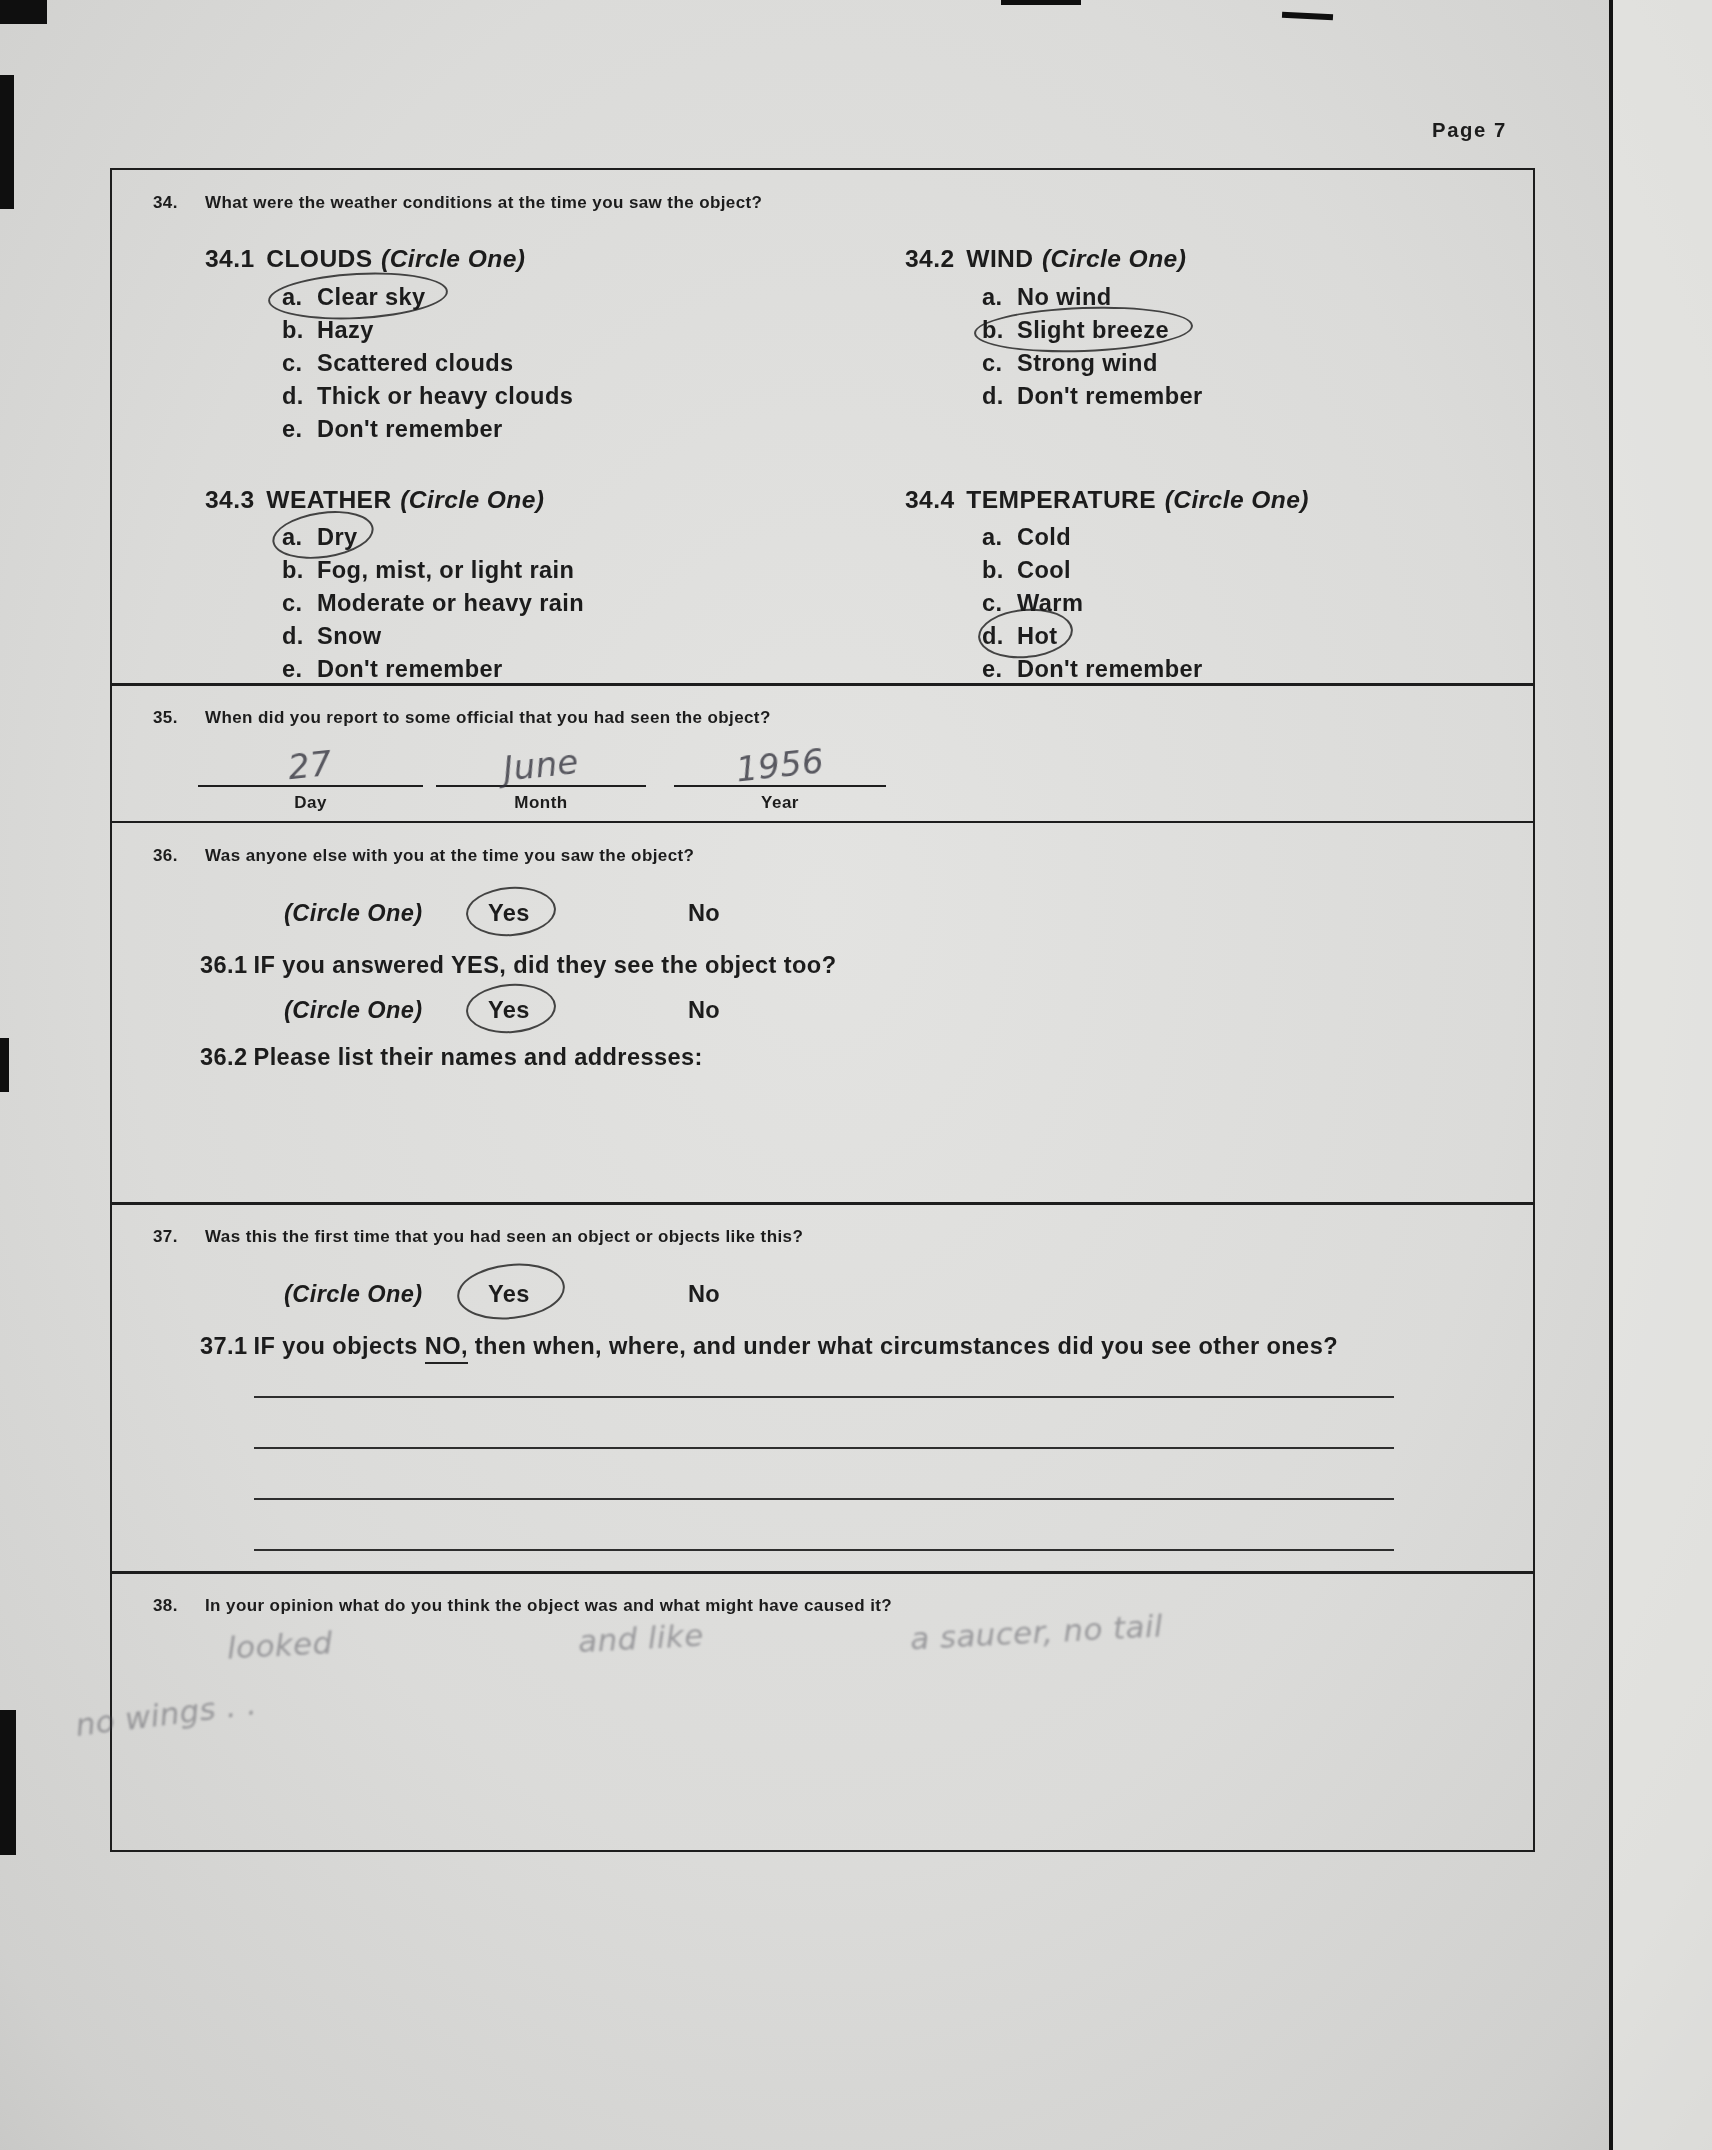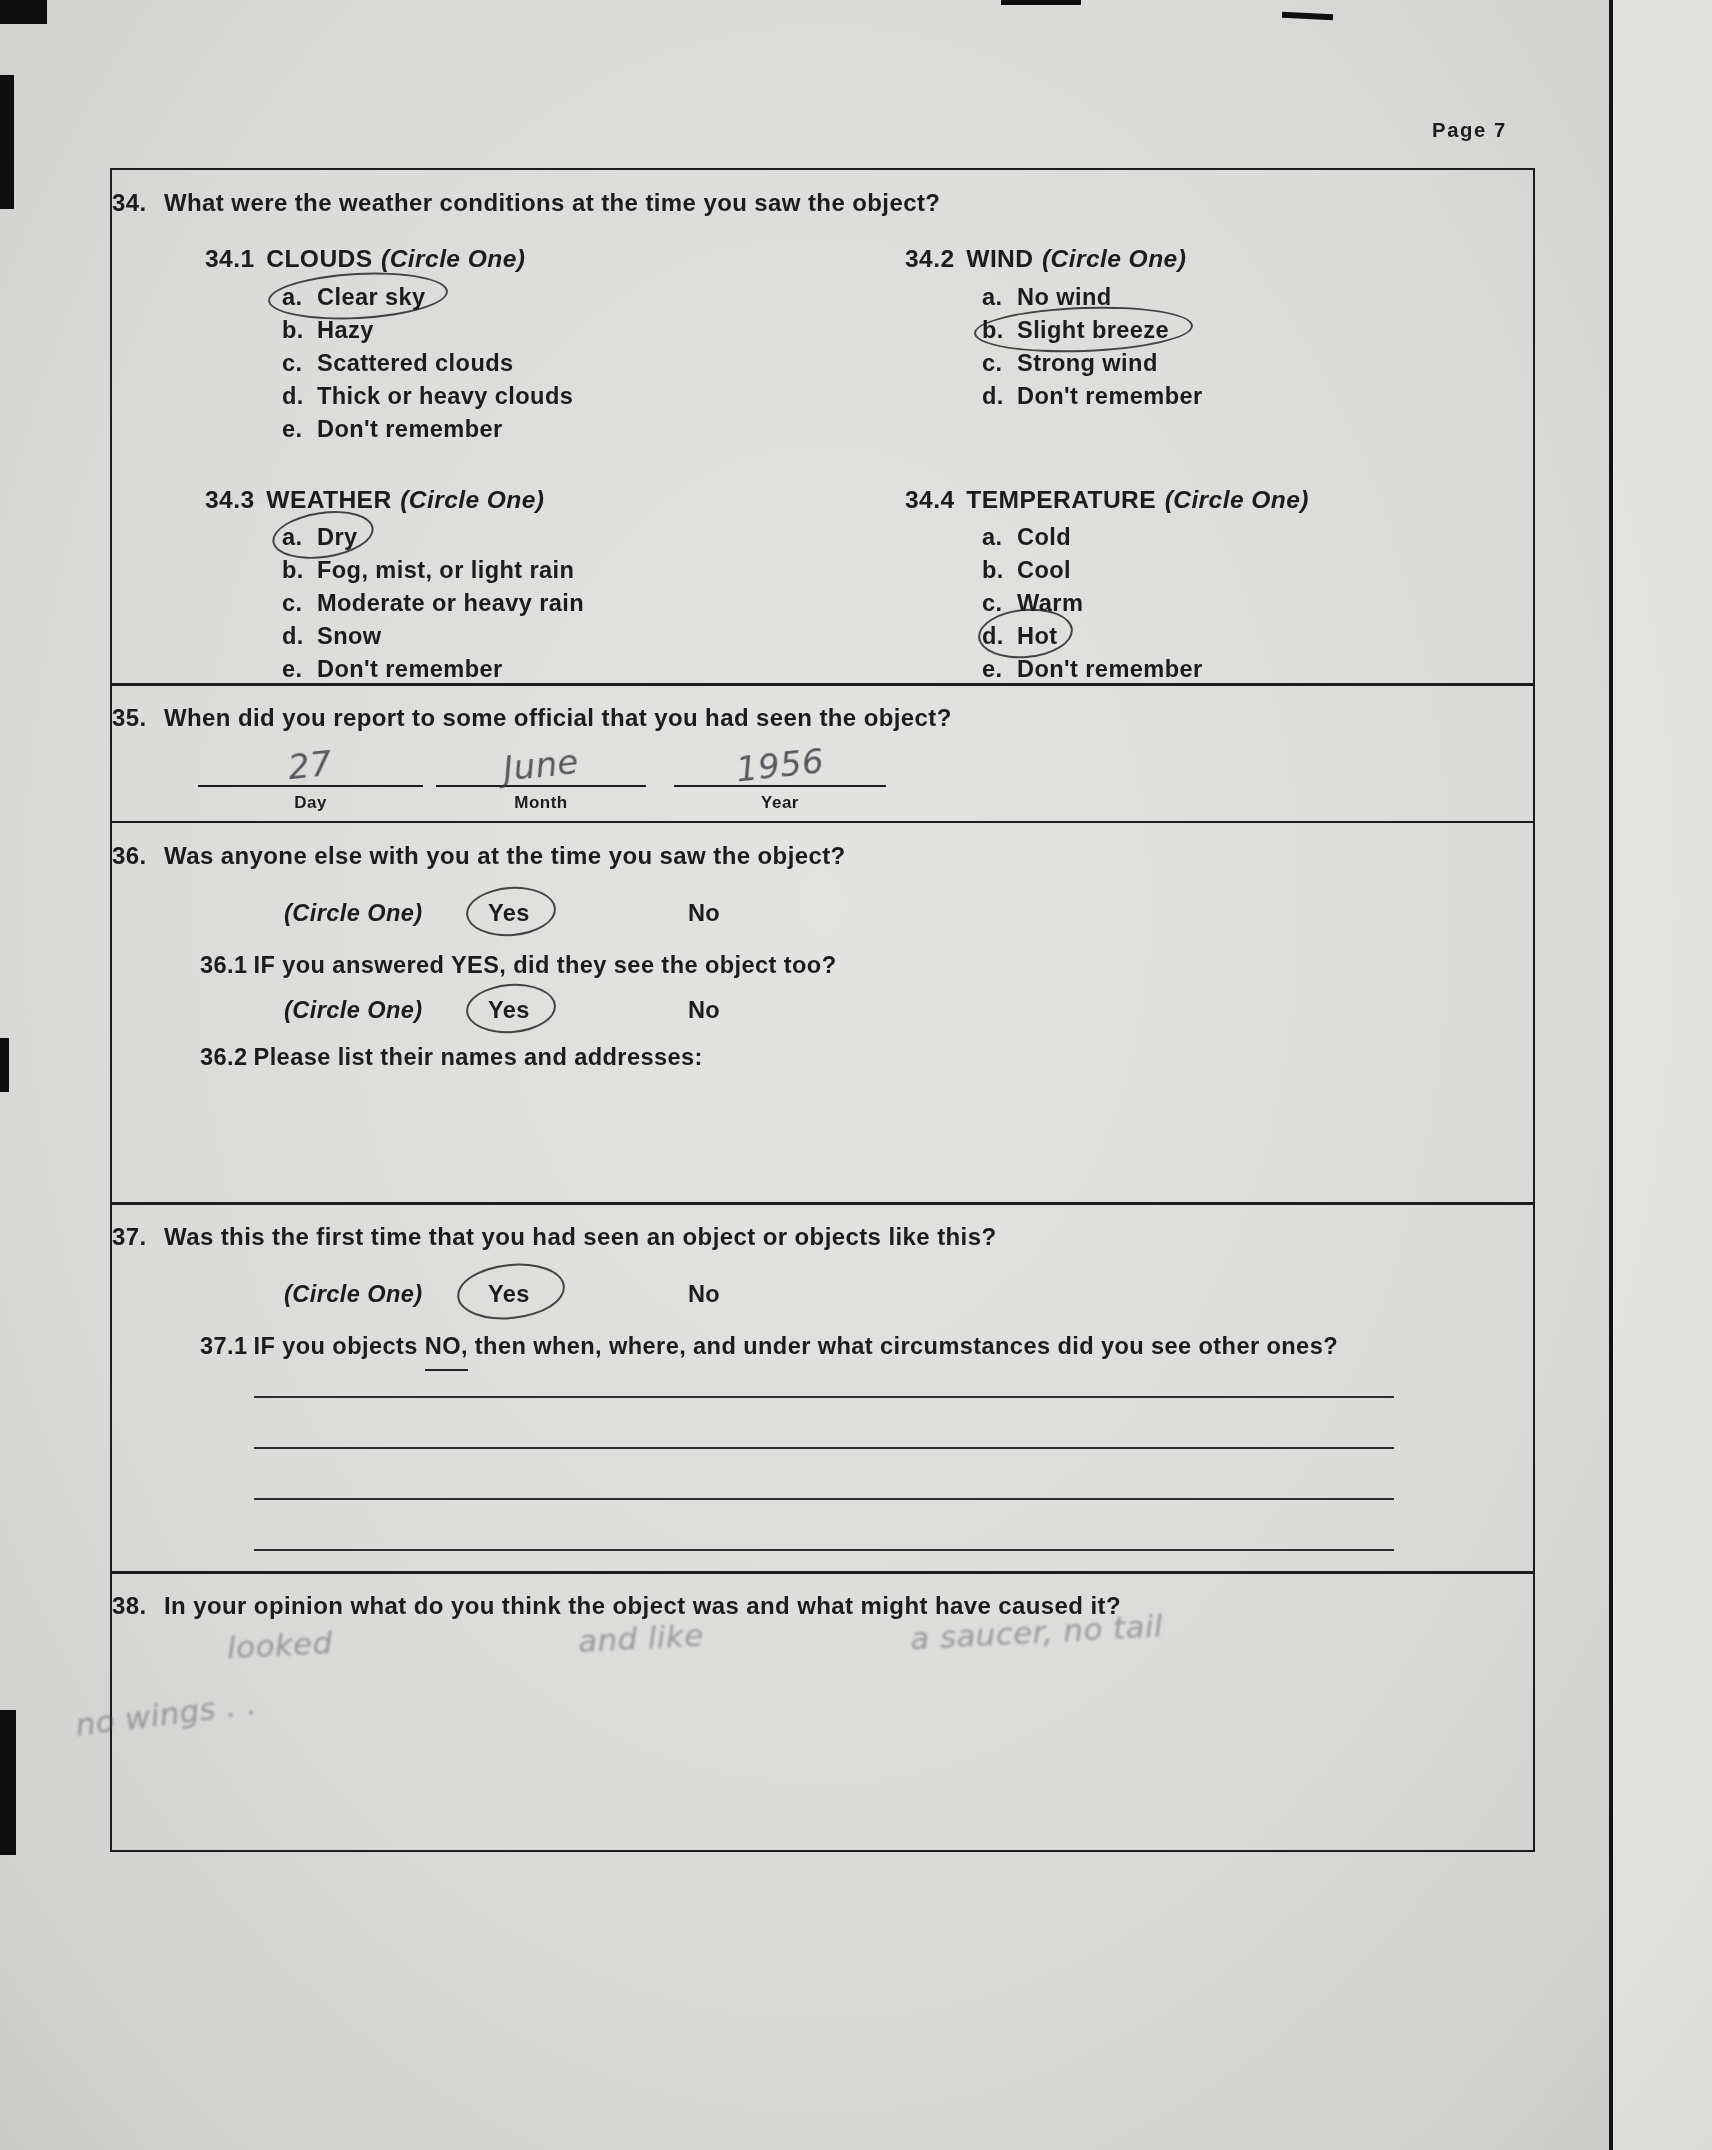--- a/index.html
+++ b/index.html
@@ -25,21 +25,21 @@
   .page-label { position:absolute; left:1432px; top:119px; font-size:20.3px; letter-spacing:1.6px; }
 
   .form { position:absolute; left:110px; top:168px; width:1425px; }
   .box { position:relative; border:2.7px solid #1d1d1d; margin-top:-2.7px; background:transparent; }
   .b1 { height:518px; margin-top:0; }
   .b2 { height:140px; }
   .b3 { height:384px; }
   .b4 { height:372px; }
   .b5 { height:281px; }
 
-  .q-line { display:flex; padding-top:18px; font-size:24px; line-height:29px; }
+  .q-line { display:flex; padding-top:18px; padding-left:41px; font-size:17px; line-height:29px; }
   .qnum { width:52px; flex:none; }
 
   
   .q34-grid { display:grid; grid-template-columns:700px 1fr; row-gap:40px; margin-left:93px; margin-top:28px; }
   .sec-head { font-size:24.6px; line-height:28px; margin-bottom:7.5px; white-space:nowrap; }
   .sec-num { margin-right:11.8px; }
   .sec-co { font-style:italic; margin-left:8.6px; }
   .opt { padding-left:77px; font-size:23.6px; height:33px; line-height:33px; white-space:nowrap; }
   .opt .letter { display:inline-block; width:35px; }
 
@@ -53,21 +53,21 @@
   .c-yes::after    { left:-22.5px; right:-26px; top:-8.6px; bottom:-6.4px; transform:rotate(-4deg); }
   .c-yes-big::after{ left:-31px; right:-35px; top:-13px; bottom:-7.5px; transform:rotate(-6deg); }
 
   
   .circle-row { margin-left:172px; margin-top:26px; font-size:23.6px; height:34px; line-height:34px; display:flex; white-space:nowrap; }
   .co-label { display:inline-block; width:204px; font-style:italic; }
   .no-label { margin-left:158px; }
 
   .subq { margin-left:88px; margin-top:20.3px; font-size:23.6px; line-height:30px; white-space:nowrap; }
   .subq .n { margin-right:6px; }
-  .u { border-bottom:2.7px solid #222; padding-bottom:10px; }
+  .u { border-bottom:2.7px solid #222; padding-bottom:3px; }
 
   
   .field { position:absolute; top:56px; }
   .f1 { left:86px; width:225px; }
   .f2 { left:324px; width:210px; }
   .f3 { left:562px; width:212px; }
   .fline { height:46px; border-bottom:2.1px solid #1e1e1e; display:flex; align-items:flex-end; justify-content:center; }
   .flabel { text-align:center; font-size:17px; margin-top:5.4px; letter-spacing:0.5px; }
   .hval { font-family:"DejaVu Sans", sans-serif; font-style:italic; font-weight:400;
           color:rgba(50,50,60,0.78); filter:blur(0.6px); font-size:34px; transform:rotate(-6deg); }

